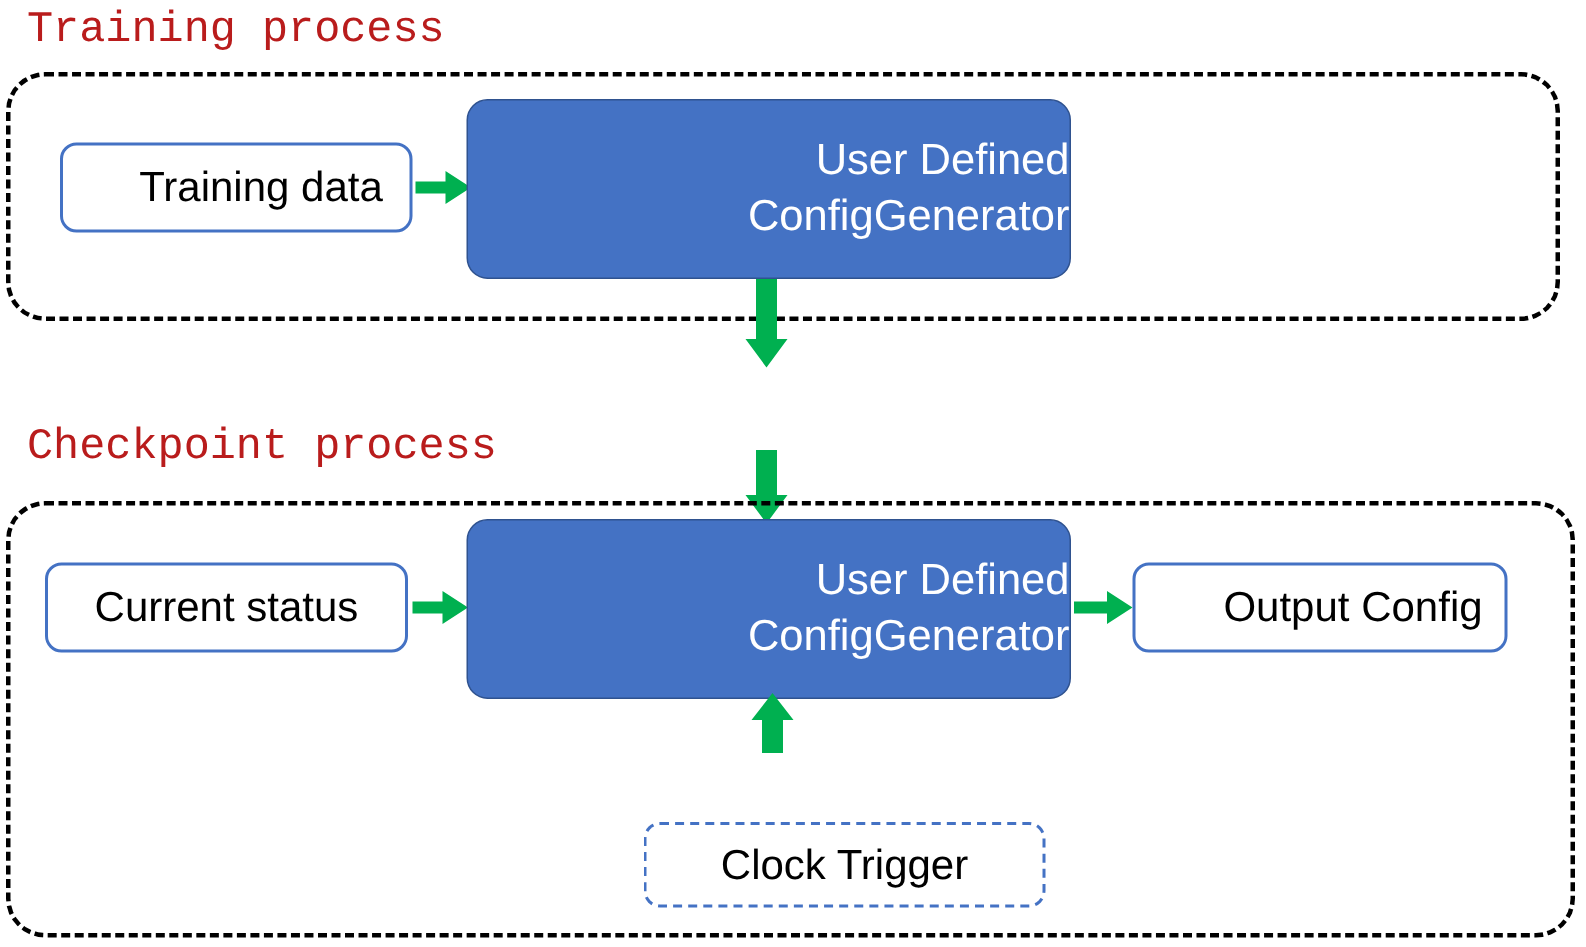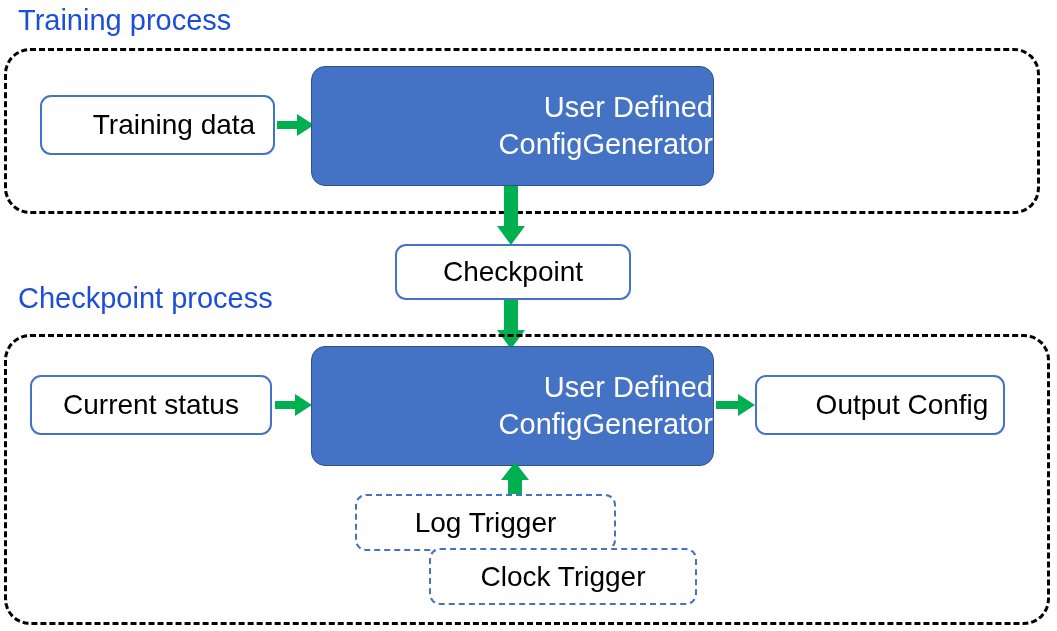--- a/index.html
+++ b/index.html
@@ -1,21 +1,21 @@
 <!DOCTYPE html>
 <html><head>
 <meta charset="utf-8">
 <style>
   html,body{margin:0;padding:0;background:#ffffff;}
   body{width:1057px;height:631px;overflow:hidden;
        font-family:"Liberation Sans",sans-serif;}
   #stage{position:relative;width:1057px;height:631px;background:#fff;}
 
-  .grp-label{position:absolute;color:#1d4ed8;font-size:29px;line-height:34px;
-             white-space:nowrap;letter-spacing:0px;}
+  .grp-label{position:absolute;color:#b91c1c;font-size:29px;line-height:34px;
+             white-space:nowrap;letter-spacing:0px;font-family:Liberation Mono, monospace;}
 
   .dash-container{position:absolute;border:3px dashed #000000;
                   border-radius:26px;box-sizing:border-box;background:transparent;}
 
   .wbox{position:absolute;box-sizing:border-box;background:#ffffff;
         border:2.4px solid #4472C4;border-radius:11px;
         display:flex;align-items:center;justify-content:center;
         color:#000000;font-size:28px;line-height:32px;white-space:nowrap;}
 
   .bluebox{position:absolute;box-sizing:border-box;background:#4472C4;
@@ -53,21 +53,20 @@
     <span>User Defined</span>
     <span>ConfigGenerator</span>
   </div>
 
   <div class="arrow" style="left:499px;top:186px;">
     <svg width="28" height="60" viewBox="0 0 28 60">
       <path d="M5,0 L19,0 L19,40 L26,40 L12,59 L-2,40 L5,40 Z" fill="#00B050"></path>
     </svg>
   </div>
 
-  <div class="wbox" style="left:395px;top:244px;width:236px;height:56px;">Checkpoint</div>
 
   <div class="arrow" style="left:499px;top:300px;">
     <svg width="28" height="50" viewBox="0 0 28 50">
       <path d="M5,0 L19,0 L19,30 L26,30 L12,49 L-2,30 L5,30 Z" fill="#00B050"></path>
     </svg>
   </div>
 
   <div class="grp-label" style="left:18px;top:281px;">Checkpoint process</div>
 
   <div class="dash-container" style="left:4px;top:334px;width:1046px;height:291px;"></div>
@@ -92,17 +91,16 @@
   </div>
 
   <div class="wbox" style="left:755px;top:375px;width:250px;height:60px;padding-left:44px;">Output Config</div>
 
   <div class="arrow" style="left:503px;top:462px;">
     <svg width="28" height="40" viewBox="0 0 28 40">
       <path d="M12,0 L26,18 L19,18 L19,40 L5,40 L5,18 L-2,18 Z" fill="#00B050"></path>
     </svg>
   </div>
 
-  <div class="trigbox" style="left:355px;top:494px;width:261px;height:57px;z-index:1;">Log Trigger</div>
 
   <div class="trigbox" style="left:429px;top:548px;width:268px;height:57px;z-index:2;text-align:center;">Clock Trigger</div>
 
 </div>
 
 </body></html>

